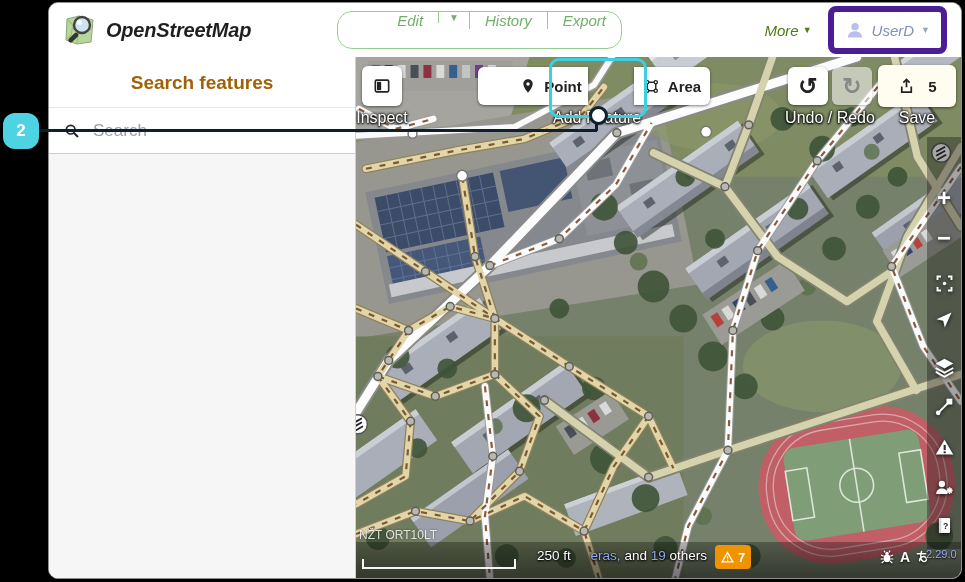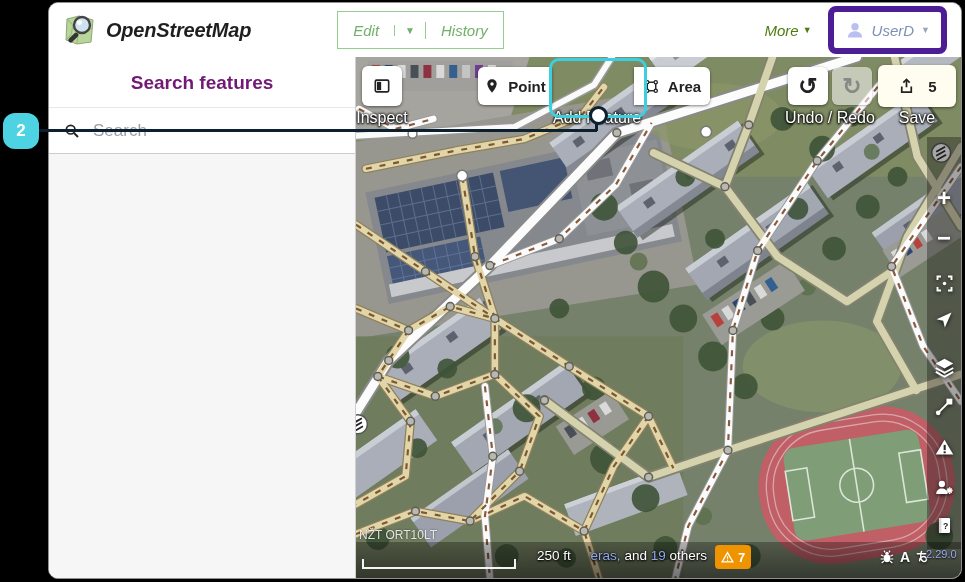--- a/index.html
+++ b/index.html
@@ -5,53 +5,53 @@
   html,body{margin:0;padding:0;}
   body{width:965px;height:582px;background:#000;position:relative;overflow:hidden;
        font-family:"Liberation Sans",sans-serif;}
   .window{position:absolute;left:48px;top:2px;width:914px;height:577px;background:#fff;
           border:1px solid #8f8f8f;border-radius:10px;overflow:hidden;display:flex;
           flex-direction:column;box-sizing:border-box;}
   
   .app-header{height:54px;flex:0 0 54px;display:flex;align-items:center;padding:0 14px;background:#fff;font-style:italic;}
   .logo{width:34px;height:34px;margin-right:9px;flex:0 0 34px;}
   .app-title{font-size:20px;font-weight:700;color:#1f1f1f;letter-spacing:-.2px;}
-  .edit-group{margin-left:86px;display:flex;align-items:center;height:36px;border:1px solid #93ce90;
-              border-radius:0;color:#72b06a;font-size:15px;overflow:hidden;background:#fff;}
+  .edit-group{margin-left:86px;display:flex;align-items:flex-start;height:36px;border:1px solid #93ce90;
+              border-radius:15px;color:#72b06a;font-size:15px;overflow:hidden;background:#fff;padding-left:44px;}
   .edit-group .seg{display:flex;align-items:center;padding:0 15px;cursor:pointer;}
   .edit-group .seg+.seg{border-left:1px solid #93ce90;}
   .edit-group .seg.caret{padding:0 10px;font-size:10px;}
   .header-right{margin-left:auto;display:flex;align-items:center;gap:16px;}
   .more-btn{color:#4d7c0f;font-size:15px;display:flex;align-items:center;gap:4px;cursor:pointer;}
   .caret-glyph{font-size:9px;}
   .user-btn{border:6px solid #4c1d95;border-radius:8px;height:36px;display:flex;align-items:center;
             gap:7px;padding:0 11px;color:#7e90b4;font-size:15px;cursor:pointer;background:#fff;}
   
   .content{flex:1;display:flex;min-height:0;}
   .sidebar{width:307px;flex:0 0 307px;background:#fff;border-right:1px solid #cfcfcf;
            display:flex;flex-direction:column;box-sizing:border-box;}
-  .sidebar-heading{text-align:center;font-size:19px;font-weight:700;color:#701a75;margin:15px 0 13px;}
+  .sidebar-heading{text-align:center;font-size:19px;font-weight:700;color:#a16207;margin:15px 0 13px;}
   .search-row{border-top:1px solid #e7e7e7;border-bottom:1px solid #cccccc;height:45px;display:flex;
               align-items:center;padding:0 15px;gap:11px;background:#fff;}
   .search-row svg{flex:0 0 16px;}
   .search-input{border:none;outline:none;font-size:17px;color:#333;width:100%;
                 font-family:"Liberation Sans",sans-serif;}
   .search-input::placeholder{color:#9aa0a6;}
   .sidebar-body{flex:1;background:#f6f6f6;}
   
   .map{flex:1;position:relative;overflow:hidden;background:#75806a;}
   .map svg.layer{position:absolute;left:0;top:0;width:100%;height:100%;}
   
   .tb-btn{position:absolute;background:#fff;border-radius:6px;box-shadow:0 1px 3px rgba(0,0,0,.5);
           display:flex;align-items:center;justify-content:center;gap:8px;font-size:15px;font-weight:700;
           color:#222;cursor:pointer;}
   .tb-label{position:absolute;color:#fff;font-size:16px;text-align:center;pointer-events:none;
             text-shadow:0 0 3px #000,0 0 3px #000,0 1px 2px #000;}
   #btn-inspect{left:6px;top:9px;width:40px;height:40px;}
-  #btn-point{left:122px;top:10px;width:74px;height:38px;border-radius:6px 0 0 6px;}
+  #btn-point{left:122px;top:10px;width:74px;height:38px;border-radius:6px 0 0 6px;padding-left:36px;}
   #btn-line{left:198px;top:10px;width:78px;height:38px;border-radius:0;background:#7d8ff1;color:#1b2653;}
   #btn-area{left:278px;top:10px;width:76px;height:38px;border-radius:0 6px 6px 0;}
   #btn-undo{left:432px;top:10px;width:40px;height:38px;}
   #btn-redo{left:476px;top:10px;width:40px;height:38px;background:rgba(255,255,255,.55);color:#888;
             box-shadow:0 1px 2px rgba(0,0,0,.25);}
   #btn-save{left:522px;top:8px;width:78px;height:42px;background:#fffdf0;gap:12px;}
   .undo-glyph{font-size:23px;font-weight:700;line-height:1;}
   
   .right-rail{position:absolute;right:0;top:80px;width:34px;height:412px;background:rgba(22,22,22,.38);}
   .rail-btn{position:absolute;left:0;width:34px;height:30px;display:flex;align-items:center;
@@ -99,20 +99,21 @@
       <path d="M16 3 L19 11 L15 20 L14 31" fill="none" stroke="#9dbb82" stroke-width="1.2"></path>
       <circle cx="19" cy="12" r="8" fill="#cfe3ef" stroke="#444" stroke-width="2.4"></circle>
       <circle cx="16.5" cy="9.5" r="2.5" fill="#ffffff" opacity=".85"></circle>
       <rect x="9" y="19" width="12" height="4.6" rx="2" transform="rotate(135 12 22)" fill="#333"></rect>
     </svg>
     <div class="app-title">OpenStreetMap</div>
     <div class="edit-group">
       <div class="seg">Edit</div>
       <div class="seg caret">▼</div>
       <div class="seg">History</div>
+      <div class="seg">Export</div>
     </div>
     <div class="header-right">
       <div class="more-btn">
         <span>More</span>
         <span class="caret-glyph">▼</span>
       </div>
       <div class="user-btn">
         <svg width="20" height="20" viewBox="0 0 24 24">
           <circle cx="12" cy="8" r="4.4" fill="#b9c0f0"></circle>
           <path d="M3.5 21c0-5 4-7.5 8.5-7.5s8.5 2.5 8.5 7.5z" fill="#b9c0f0"></path>

